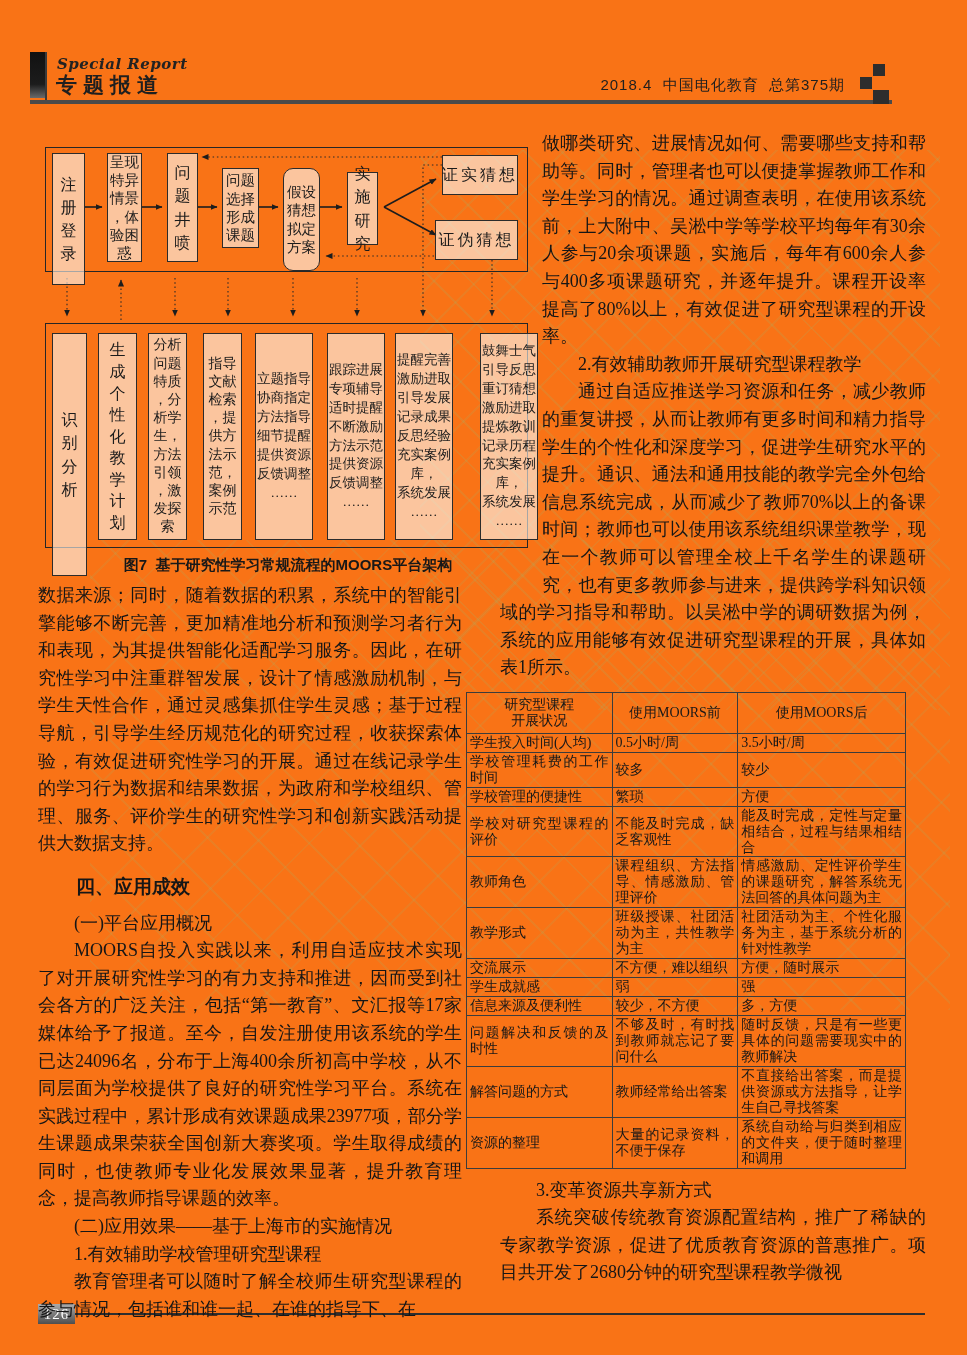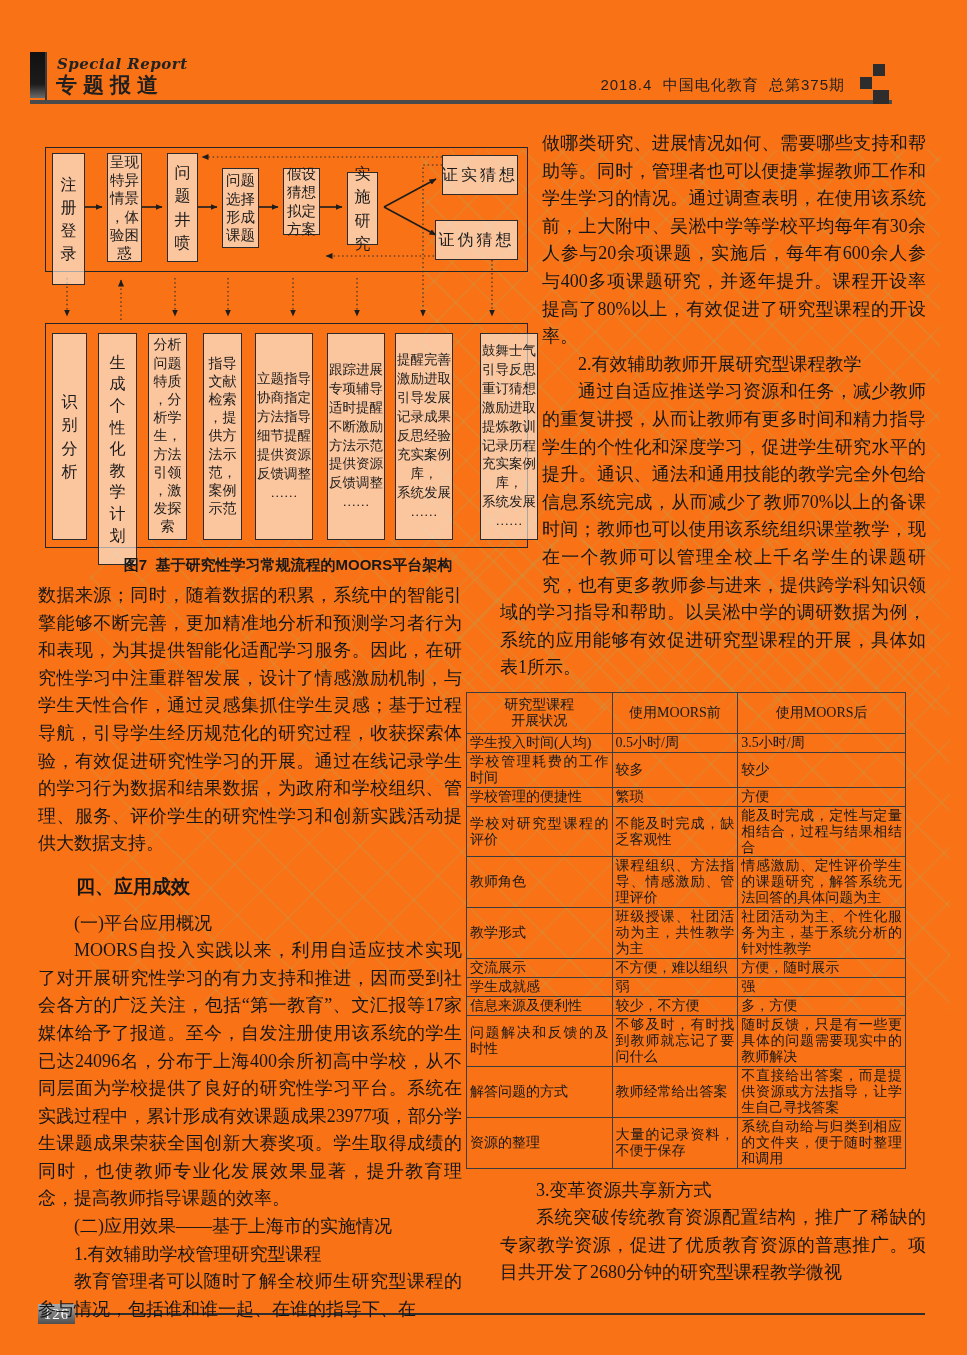--- a/index.html
+++ b/index.html
@@ -115,27 +115,27 @@
       </g>
     </svg>
 
     <div class="panel" style="left:7px;top:7px;width:483px;height:125px;"></div>
     <div class="panel" style="left:7px;top:183px;width:483px;height:225px;"></div>
 
     <div class="fb vbox1" style="left:14px;top:13px;width:33px;height:132px;padding:0 7px;">注册登录</div>
     <div class="fb vbox2" style="left:69px;top:13px;width:35px;height:109px;">呈现特异情景，体验困惑</div>
     <div class="fb vbox1" style="left:129px;top:13px;width:31px;height:109px;padding:0 6px;">问题井喷</div>
     <div class="fb vbox2" style="left:184px;top:28px;width:37px;height:80px;">问题选择形成课题</div>
-    <div class="fb vbox2" style="left:245px;top:28px;width:37px;height:67px;">假设猜想拟定方案</div>
+    <div class="fb vbox2" style="left:245px;top:28px;width:37px;height:103px;border-radius:10px;">假设猜想拟定方案</div>
     <div class="fb vbox1" style="left:309px;top:32px;width:31px;height:73px;padding:0 6px;">实施研究</div>
     <div class="fb hbox" style="left:404px;top:15px;width:76px;height:40px;">证实猜想</div>
     <div class="fb hbox" style="left:397px;top:80px;width:83px;height:40px;">证伪猜想</div>
 
-    <div class="fb vbox1" style="left:14px;top:193px;width:35px;height:207px;padding:4px 8px;">识别分析</div>
-    <div class="fb vb2big" style="left:60px;top:193px;width:39px;height:232px;padding:0 10px;">生成个性化教学计划</div>
+    <div class="fb vbox1" style="left:14px;top:193px;width:35px;height:243px;padding:4px 8px;">识别分析</div>
+    <div class="fb vb2big" style="left:60px;top:193px;width:39px;height:207px;padding:0 10px;">生成个性化教学计划</div>
     <div class="fb c34" style="left:110px;top:193px;width:39px;height:207px;">分析问题特质，分析学生，方法引领，激发探索</div>
     <div class="fb c34" style="left:165px;top:193px;width:39px;height:207px;">指导文献检索，提供方法示范，案例示范</div>
     <div class="fb hlines" style="left:217px;top:193px;width:58px;height:207px;">立题指导
 协商指定
 方法指导
 细节提醒
 提供资源
 反馈调整
 ……</div>
     <div class="fb hlines" style="left:289px;top:193px;width:58px;height:207px;">跟踪进展

